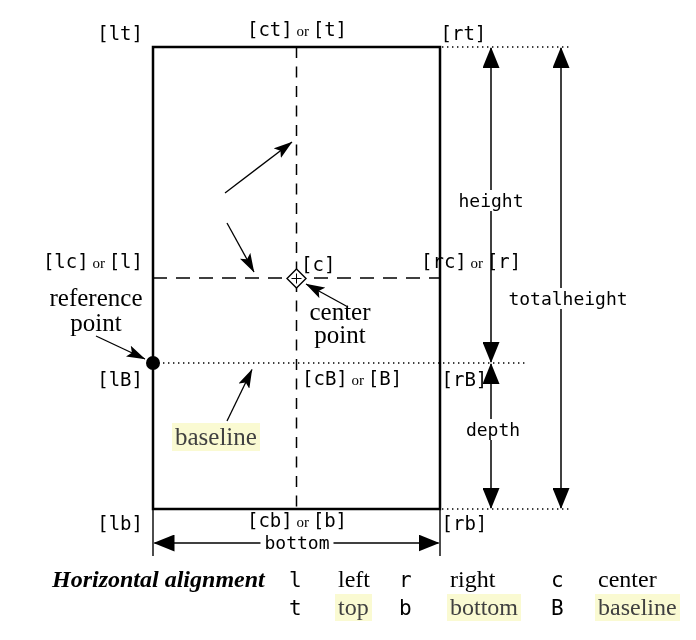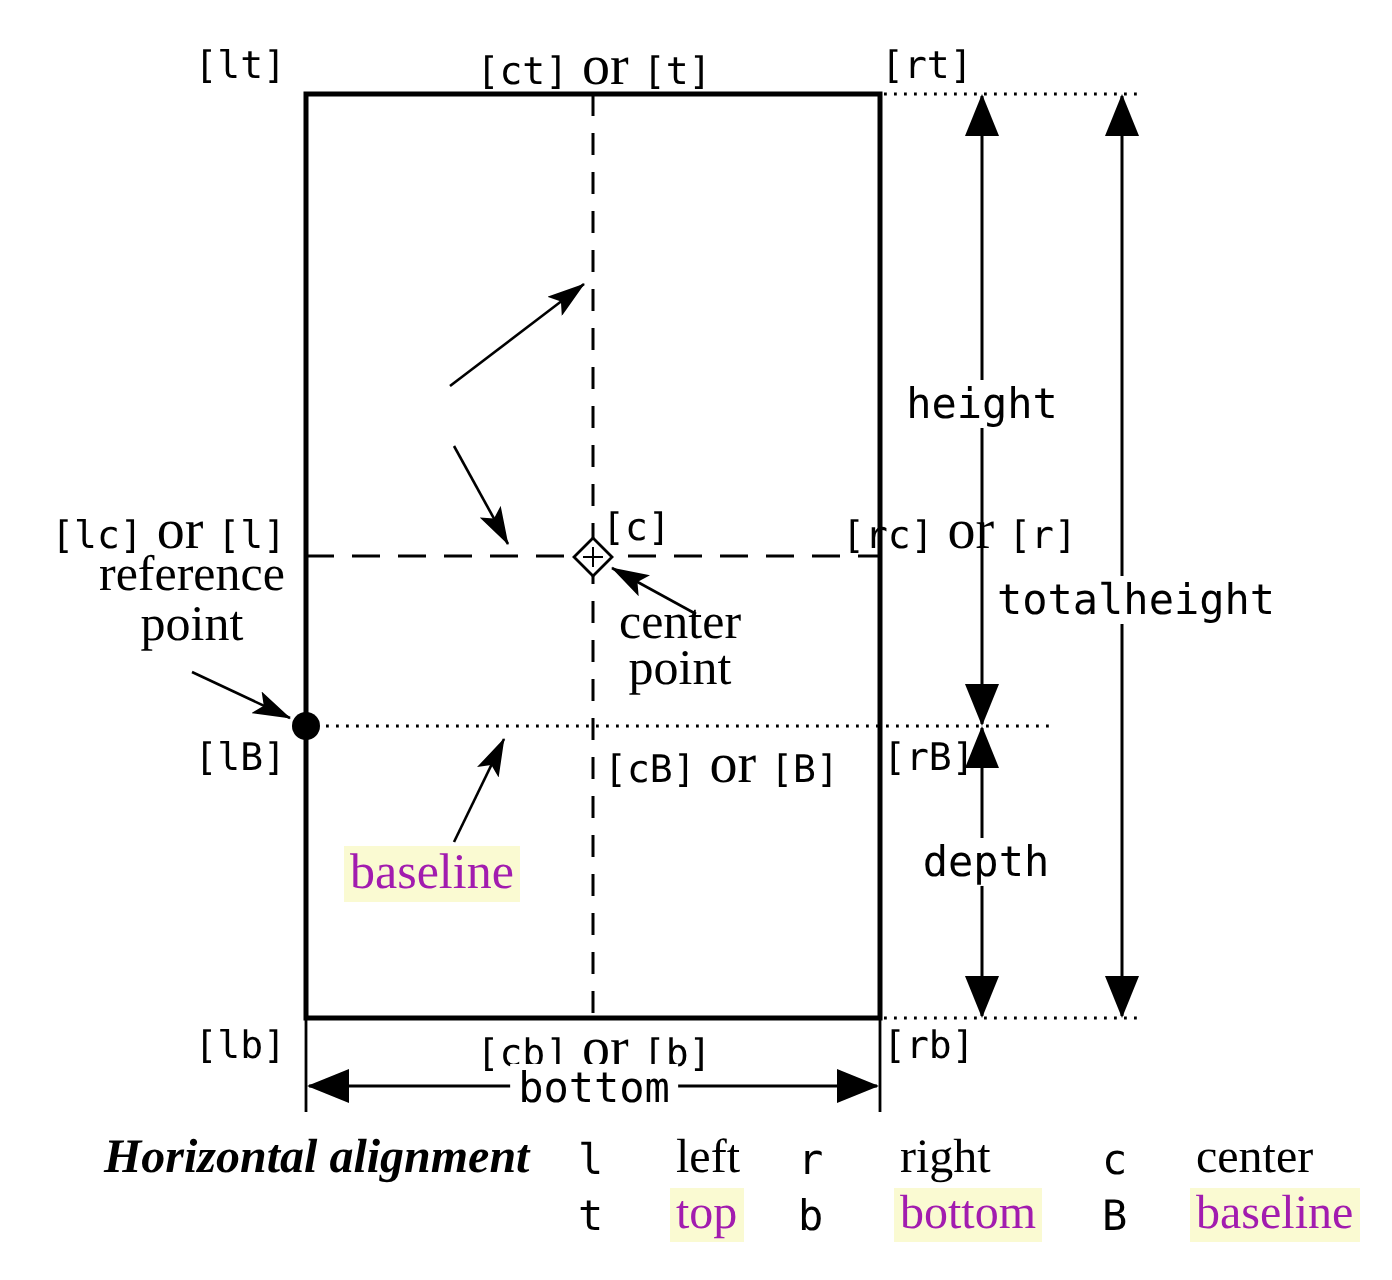--- a/index.html
+++ b/index.html
@@ -3,28 +3,28 @@
 <meta charset="utf-8">
 <style>
   html,body{margin:0;padding:0;}
   body{width:696px;height:640px;background:#ffffff;position:relative;overflow:hidden;
        font-family:"Liberation Serif",serif;color:#000;}
   .stage{position:absolute;left:0;top:0;width:696px;height:640px;}
   svg{position:absolute;left:0;top:0;}
   .lbl{position:absolute;white-space:nowrap;}
   .mono{font-family:"DejaVu Sans Mono",monospace;font-size:19px;}
   .mono-leg{font-family:"DejaVu Sans Mono",monospace;font-size:21px;}
-  .mono-dim{font-family:"DejaVu Sans Mono",monospace;font-size:21px;background:#fff;padding:0 4px;}
+  .mono-dim{font-family:"DejaVu Sans Mono",monospace;font-size:18px;background:#fff;padding:0 4px;}
   .serif{font-family:"Liberation Serif",serif;font-size:25px;}
   .serif-leg{font-family:"Liberation Serif",serif;font-size:24px;}
-  .or{font-family:"Liberation Serif",serif;font-size:28px;}
+  .or{font-family:"Liberation Serif",serif;font-size:15px;}
   .ital{font-style:italic;}
   .ctr{transform:translateX(-50%);}
   .rt-align{text-align:right;}
-  .hl{background:#fafad2;color:#a21caf;padding:0 3px;}
+  .hl{background:#fafad2;color:#404040;padding:0 3px;}
   .twoline{text-align:center;}
 </style>
 </head>
 <body>
 
 <div class="stage">
 
 <svg width="696" height="640" viewBox="0 0 696 640">
   <defs>
     <marker id="ahBig" markerWidth="21" markerHeight="17" refX="20" refY="8.5" orient="auto-start-reverse" markerUnits="userSpaceOnUse">
@@ -96,21 +96,21 @@
 <div class="lbl ctr" style="left:297px;top:509px;"><span class="mono">[cb]</span><span class="or"> <span>or</span> </span><span class="mono">[b]</span></div>
 
 <div class="lbl mono" style="left:441.5px;top:512px;"><span>[rb]</span></div>
 
 <div class="lbl mono-dim ctr" style="left:491px;top:190px;"><span>height</span></div>
 <div class="lbl mono-dim ctr" style="left:568px;top:288px;"><span>totalheight</span></div>
 <div class="lbl mono-dim ctr" style="left:493px;top:419px;"><span>depth</span></div>
 <div class="lbl mono-dim ctr" style="left:297px;top:532px;"><span>bottom</span></div>
 
 
-<div class="lbl serif twoline" style="left:40px;top:275px;width:112px;line-height:25px;"><span>reference</span><br><span>point</span></div>
+<div class="lbl serif twoline" style="left:40px;top:285px;width:112px;line-height:25px;"><span>reference</span><br><span>point</span></div>
 
 <div class="lbl serif twoline" style="left:288px;top:300px;width:104px;line-height:23px;"><span>center</span><br><span>point</span></div>
 
 <div class="lbl serif hl" style="left:172px;top:423px;"><span>baseline</span></div>
 
 <div class="lbl serif-leg ital" style="left:52px;top:566px;font-weight:bold;"><span>Horizontal alignment</span></div>
 <div class="lbl mono-leg" style="left:289px;top:568px;"><span>l</span></div>
 <div class="lbl serif-leg" style="left:338px;top:566px;"><span>left</span></div>
 <div class="lbl mono-leg" style="left:399px;top:568px;"><span>r</span></div>
 <div class="lbl serif-leg" style="left:450px;top:566px;"><span>right</span></div>

